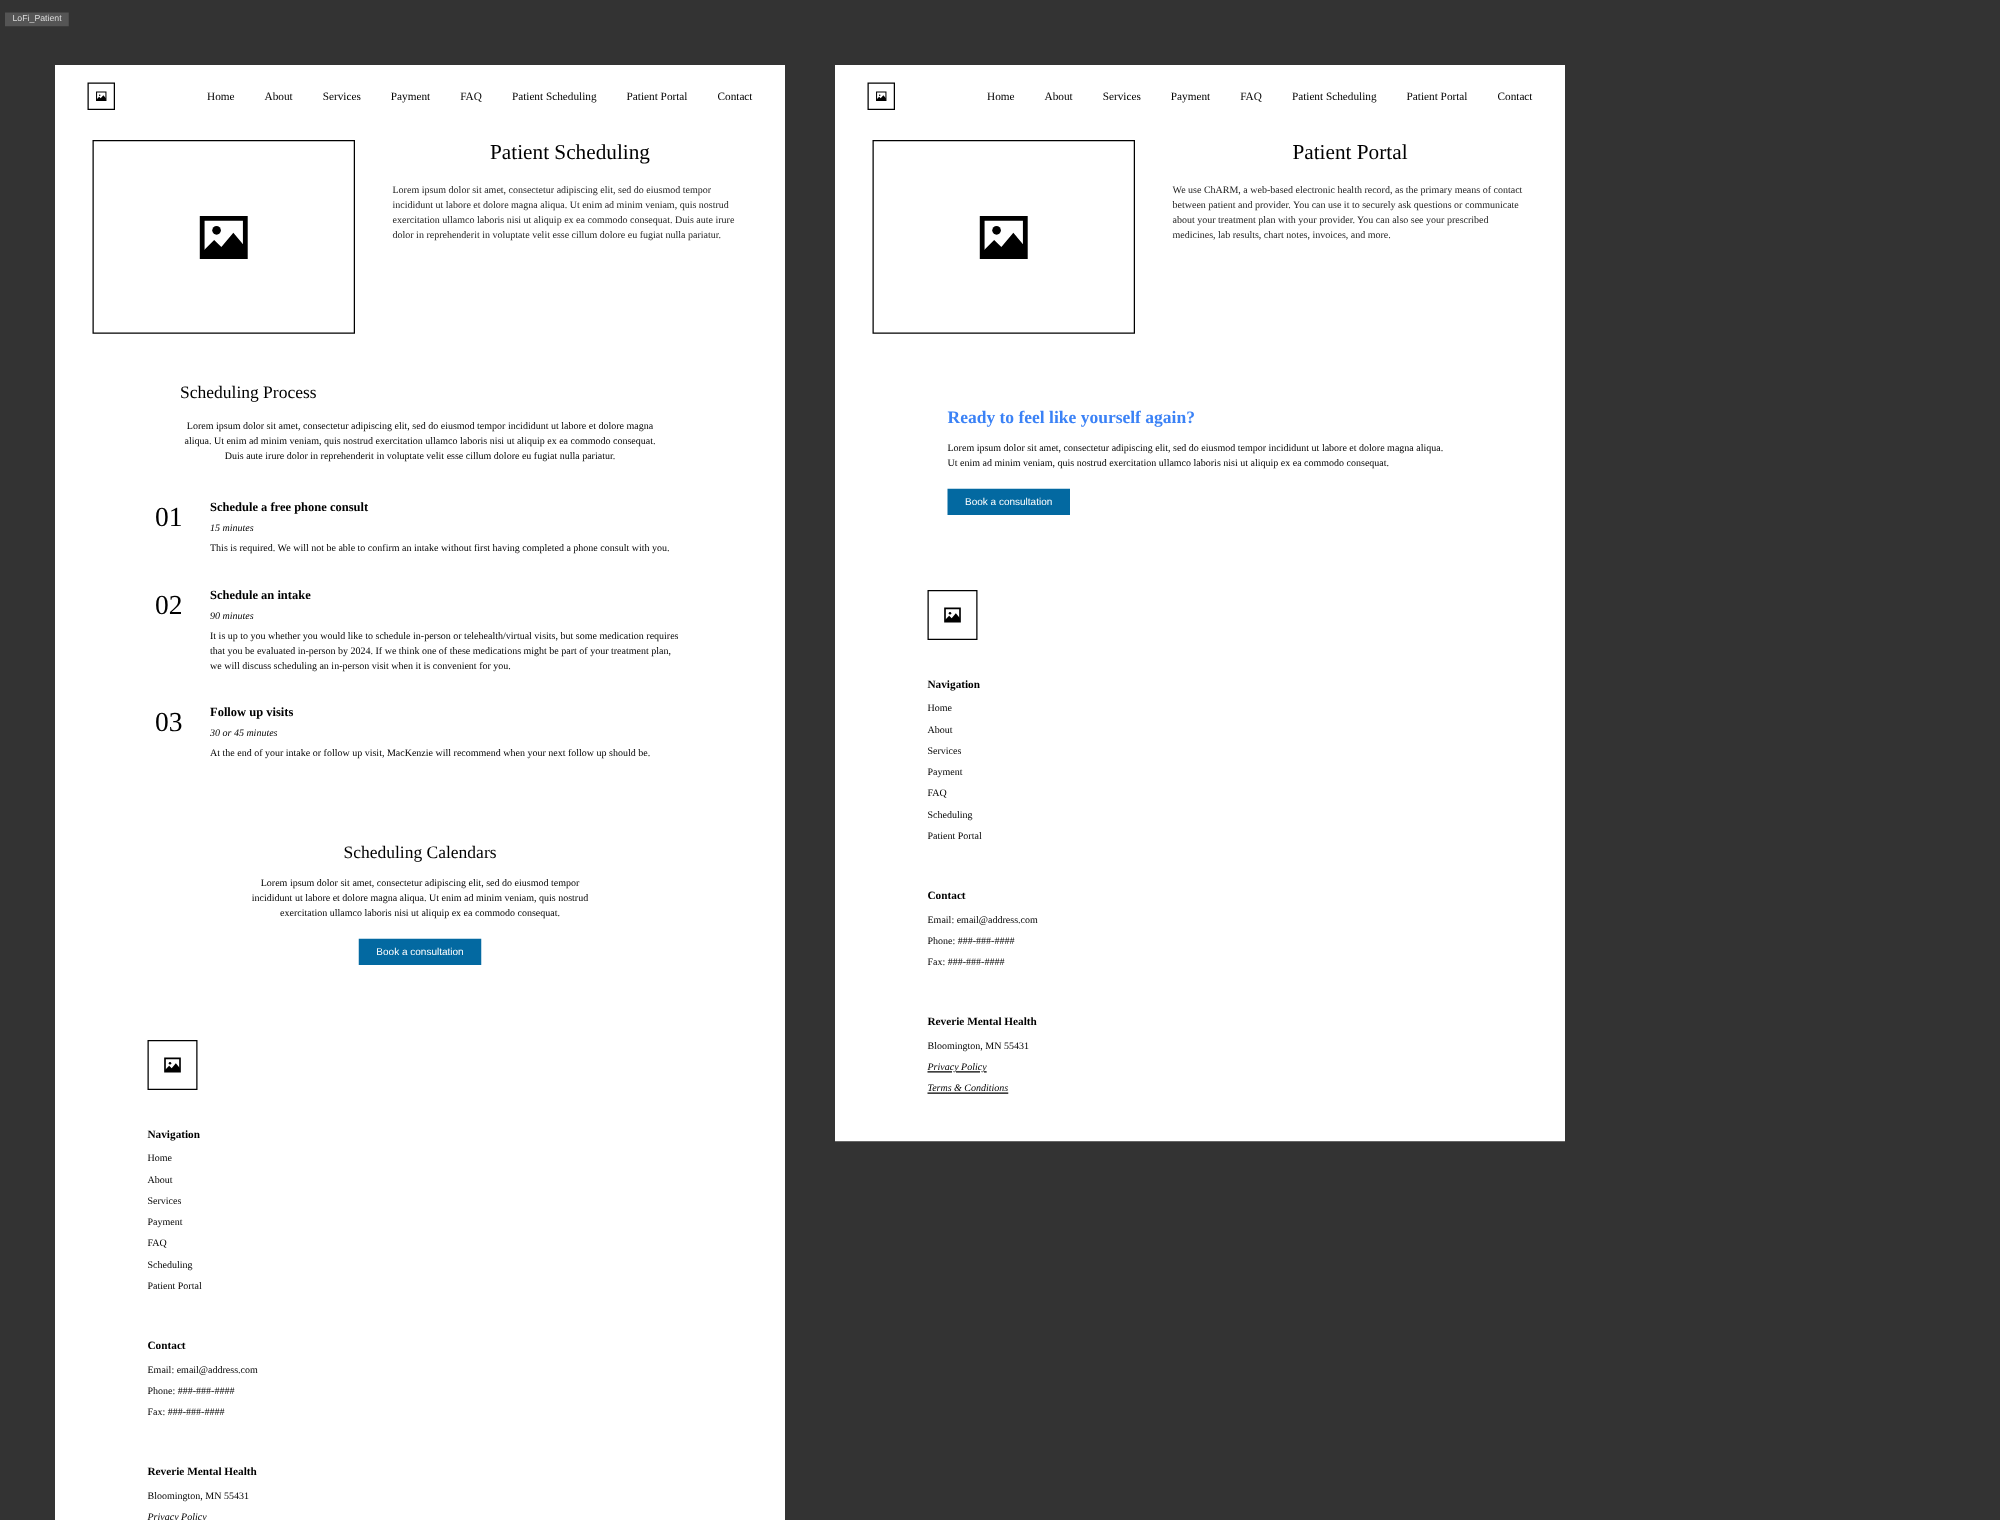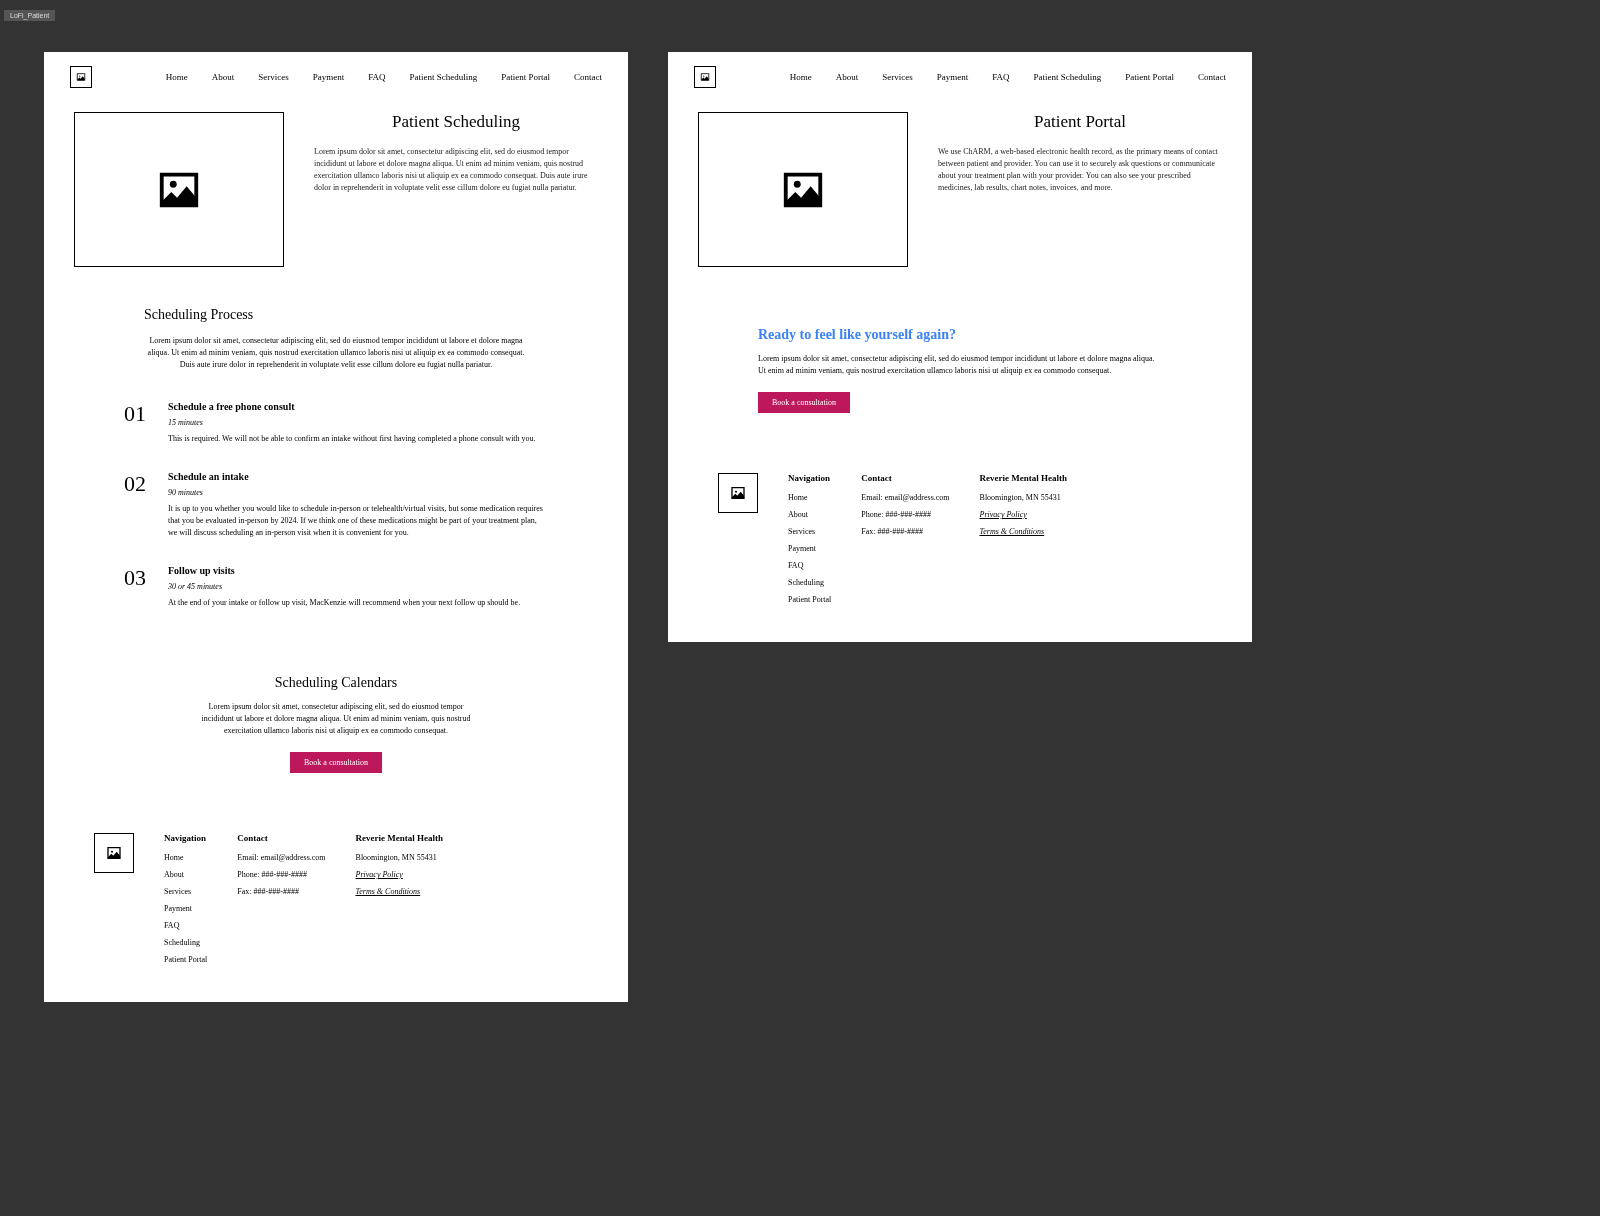--- a/index.html
+++ b/index.html
@@ -105,34 +105,35 @@
   .step-body .duration { font-size: 8px; font-style: italic; margin-bottom: 6px; }
   .step-body .desc { font-size: 8px; line-height: 1.5; }
   
   .cta-block {
     padding: 10px 150px 40px;
     text-align: center;
   }
   .cta-block h2 { font-size: 14px; font-weight: normal; margin-bottom: 10px; }
   .cta-block .lead { font-size: 8px; line-height: 1.5; margin-bottom: 14px; text-align: center; }
   .btn {
-    background: #be185d;
+    background: #0369a1;
     color: #fff;
     border: none;
     font-size: 8px;
     padding: 6px 14px;
-    font-family: Liberation Serif, serif;
+    font-family: Liberation Sans, sans-serif;
     cursor: pointer;
   }
   
   .footer {
     display: flex;
     gap: 30px;
-    padding: 20px 50px 30px;
+    padding: 20px 74px 30px;
     font-size: 8px;
+    flex-direction: column;
   }
   .footer .logo-col .img-placeholder { width: 40px; height: 40px; }
   .footer .logo-col svg { width: 16px; height: 16px; }
   .footer-col h4 { font-size: 9px; font-weight: bold; margin-bottom: 10px; }
   .footer-col div, .footer-col a { margin-bottom: 8px; display: block; color: #000; }
   .footer-nav-grid { display: flex; gap: 20px; }
   .footer a { text-decoration: underline; font-style: italic; }
   
   .feel-block {
     padding: 30px 90px 40px;

